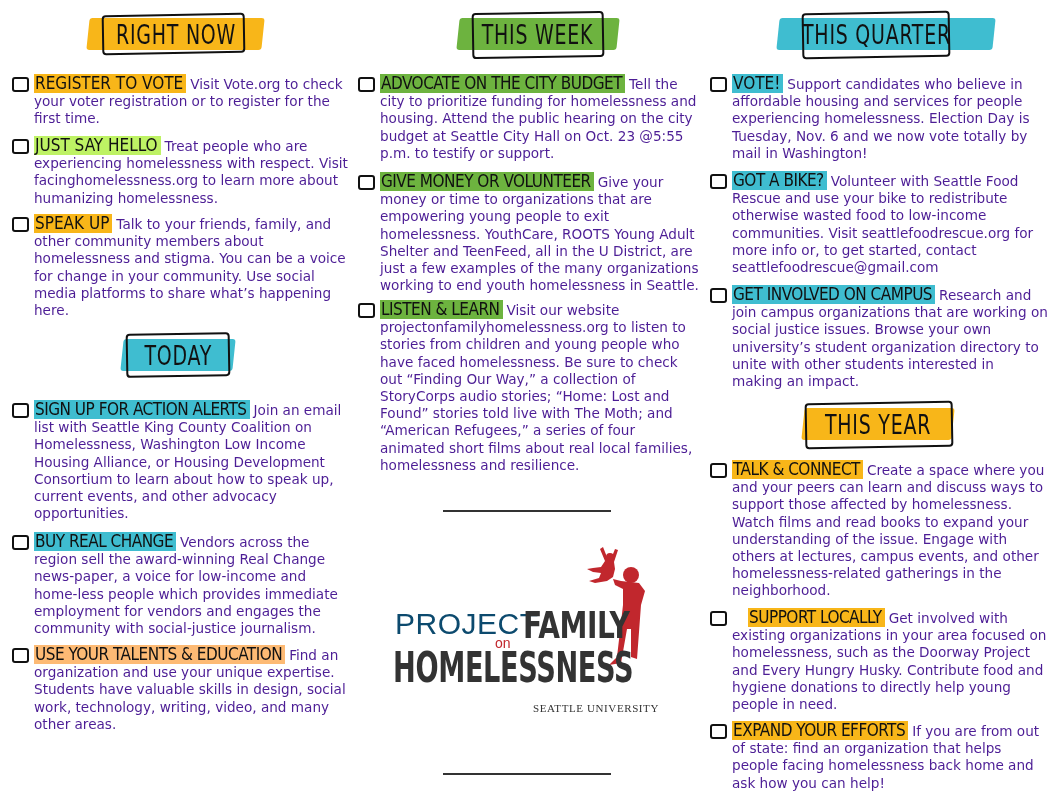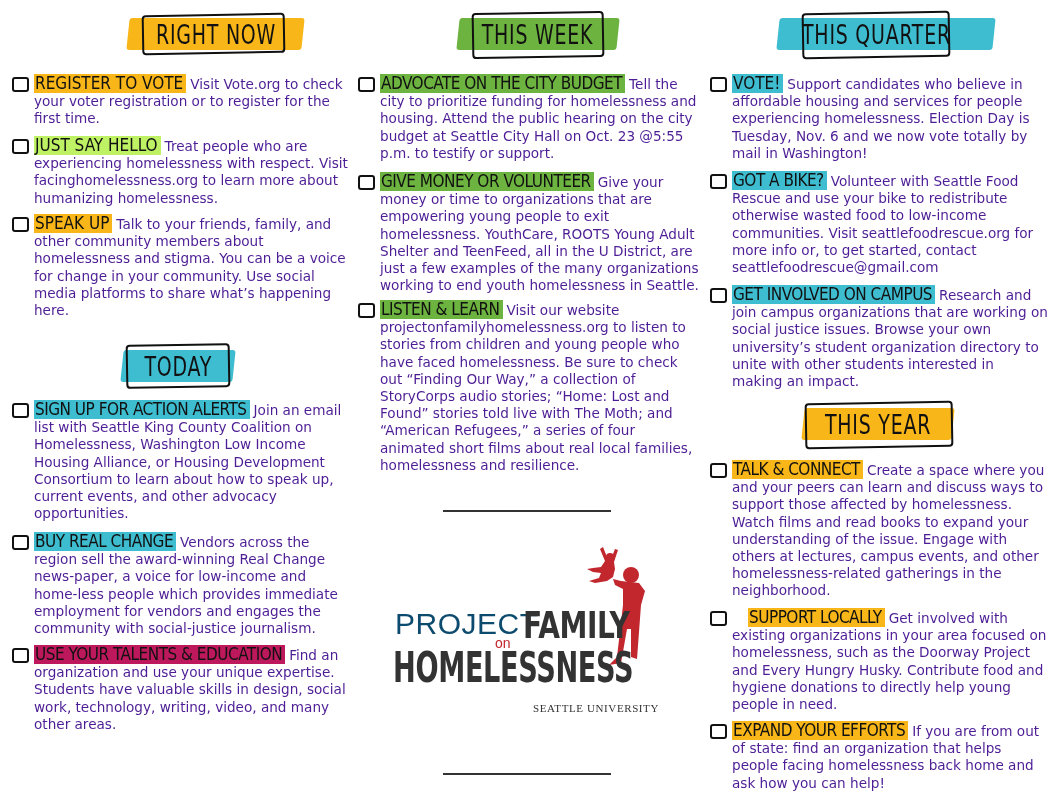--- a/index.html
+++ b/index.html
@@ -23,60 +23,60 @@
   .logo .project { position: absolute; left: 5px; top: 62px; font-family: "Liberation Sans", sans-serif; font-size: 30px; color: #0c4a6e; letter-spacing: 0.5px; }
   .logo .on { position: absolute; left: 105px; top: 90px; font-family: "Liberation Sans", sans-serif; font-size: 14px; color: #c1272d; }
   .logo .family { position: absolute; left: 133px; top: 58px; font-family: "DejaVu Sans Condensed", "DejaVu Sans", sans-serif; font-weight: bold; font-size: 38px; color: #333; transform: scaleX(0.82); transform-origin: left; letter-spacing: -0.5px; }
   .logo .homelessness { position: absolute; left: 3px; top: 98px; font-family: "DejaVu Sans Condensed", "DejaVu Sans", sans-serif; font-weight: bold; font-size: 42px; color: #333; transform: scaleX(0.72); transform-origin: left; letter-spacing: -0.5px; }
   .logo .univ { position: absolute; left: 143px; top: 157px; font-family: "Liberation Serif", serif; font-size: 11px; color: #333; letter-spacing: 0.6px; }
   .logo svg { position: absolute; left: 195px; top: 0px; }
 </style>
 </head>
 <body>
 
-<div class="section-header" style="left:88px; top:12px; width:175px;margin-left:40px;">
+<div class="section-header" style="left:88px; top:12px; width:175px;">
   <div class="swash" style="background:#f8b619;"></div>
   <div class="frame" style="left:14px; right:18px; top:2px; bottom:2px;"></div>
   <span class="title">RIGHT NOW</span>
 </div>
 
 <div class="item" style="left:10px; top:74px; width:338px;">
   <span class="checkbox"></span>
   <span class="tag" style="background:#f8b619;">REGISTER TO VOTE</span><span class="desc">Visit Vote.org to check your voter registration or to register for the first time.</span>
 </div>
 
 <div class="item" style="left:10px; top:136px; width:338px;">
   <span class="checkbox"></span>
   <span class="tag" style="background:#bef264;">JUST SAY HELLO</span><span class="desc">Treat people who are experiencing homelessness with respect. Visit facinghomelessness.org to learn more about humanizing homelessness.</span>
 </div>
 
 <div class="item" style="left:10px; top:214px; width:338px;">
   <span class="checkbox"></span>
   <span class="tag" style="background:#f8b619;">SPEAK UP</span><span class="desc">Talk to your friends, family, and other community members about homelessness and stigma. You can be a voice for change in your community. Use social media platforms to share what’s happening here.</span>
 </div>
 
-<div class="section-header" style="left:122px; top:344px; width:112px;">
+<div class="section-header" style="left:122px; top:333px; width:112px;">
   <div class="swash" style="background:#3fbdd0;"></div>
   <div class="frame" style="left:4px; right:4px; top:0px; bottom:0px;"></div>
   <span class="title">TODAY</span>
 </div>
 
 <div class="item" style="left:10px; top:400px; width:338px;">
   <span class="checkbox"></span>
   <span class="tag condensed" style="background:#3fbdd0;">SIGN UP FOR ACTION ALERTS</span><span class="desc">Join an email list with Seattle King County Coalition on Homelessness, Washington Low Income Housing Alliance, or Housing Development Consortium to learn about how to speak up, current events, and other advocacy opportunities.</span>
 </div>
 
 <div class="item" style="left:10px; top:532px; width:338px;">
   <span class="checkbox"></span>
   <span class="tag condensed" style="background:#3fbdd0;">BUY REAL CHANGE</span><span class="desc">Vendors across the region sell the award-winning Real Change news-paper, a voice for low-income and home-less people which provides immediate employment for vendors and engages the community with social-justice journalism.</span>
 </div>
 
 <div class="item" style="left:10px; top:645px; width:340px;">
   <span class="checkbox"></span>
-  <span class="tag condensed" style="background:#be185d;">USE YOUR TALENTS &amp; EDUCATION</span><span class="desc">Find an organization and use your unique expertise. Students have valuable skills in design, social work, technology, writing, video, and many other areas.</span>
+  <span class="tag condensed" style="background:#fdba74;">USE YOUR TALENTS &amp; EDUCATION</span><span class="desc">Find an organization and use your unique expertise. Students have valuable skills in design, social work, technology, writing, video, and many other areas.</span>
 </div>
 
 <div class="section-header" style="left:458px; top:12px; width:160px;">
   <div class="swash" style="background:#6db33f;"></div>
   <div class="frame" style="left:14px; right:14px; top:0px; bottom:-2px;"></div>
   <span class="title">THIS WEEK</span>
 </div>
 
 <div class="item" style="left:356px; top:74px; width:345px;">
   <span class="checkbox"></span>

